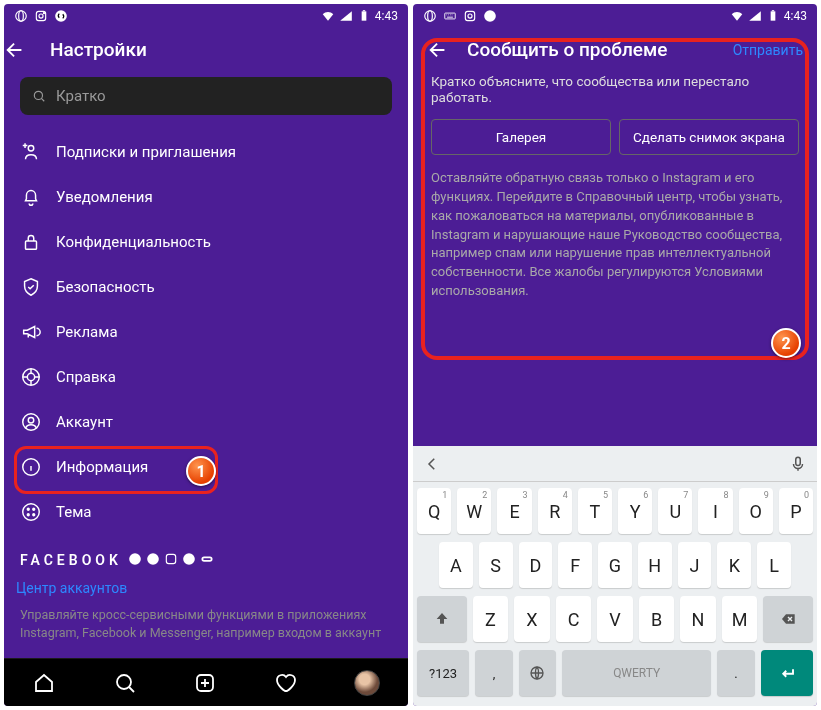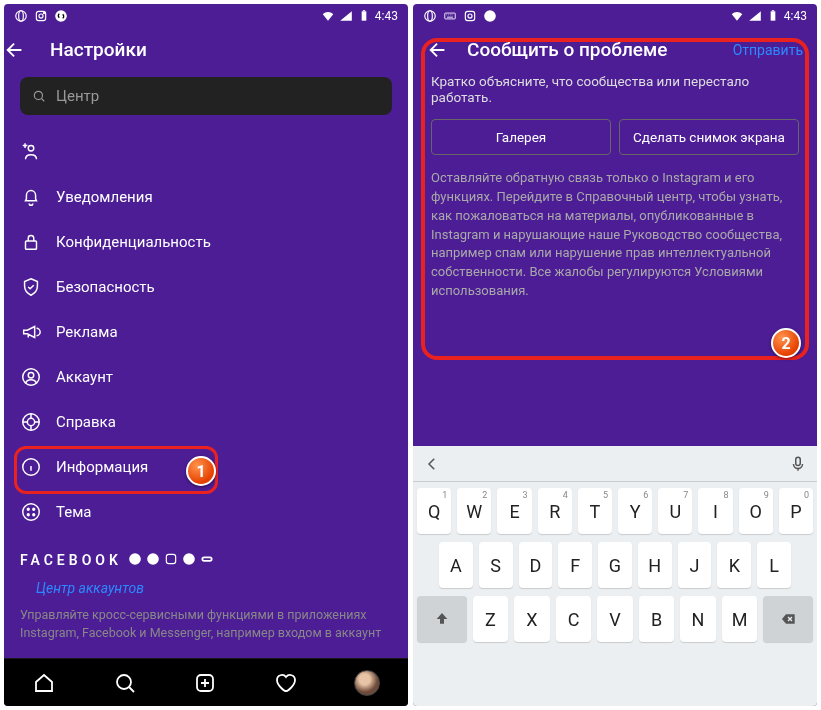--- a/index.html
+++ b/index.html
@@ -69,21 +69,21 @@
     color: #fff;
     font-size: 14px;
     letter-spacing: 4px;
     font-weight: 600;
     display: flex;
     align-items: flex-start;
     gap: 6px;
   }
   .fb-icons { display: inline-flex; gap: 4px; letter-spacing: 0; }
   .fb-icons span { width: 14px; height: 14px; display: inline-block; }
-  .link-text { color: #2d88ff; font-size: 14px; padding: 6px 32px; font-style: italic; }
+  .link-text { color: #2d88ff; font-size: 14px; padding: 6px 12px; }
   .desc-text { color: #888; font-size: 12.5px; padding: 4px 16px 0; line-height: 1.4; }
   .bottomnav {
     position: absolute;
     bottom: 0; left: 0; right: 0;
     height: 48px;
     display: flex;
     align-items: center;
     justify-content: space-around;
     background: #000;
     border-top: 1px solid #1a1a1a;
@@ -201,29 +201,30 @@
         <path d="M19 12H5M11 5l-7 7 7 7"></path>
       </svg>
     <div class="header-title">Настройки</div>
   </div>
 
   <div class="search-box">
     <svg class="ico" viewBox="0 0 24 24" fill="none" stroke="#999" stroke-width="2">
         <circle cx="11" cy="11" r="7"></circle>
         <path d="M21 21l-5-5"></path>
       </svg>
-    <span>Центр</span>
+    <span>Кратко</span>
   </div>
 
   <div class="menu-list">
     <div class="menu-item">
       <svg class="mi-icon" viewBox="0 0 24 24" fill="none" stroke="#fff" stroke-width="1.6">
           <circle cx="12" cy="8" r="3"></circle>
           <path d="M6 20c0-3 2.5-5 6-5s6 2 6 5M3 5h5M5.5 2.5v5"></path>
         </svg>
+      <span>Подписки и приглашения</span>
     </div>
     <div class="menu-item">
       <svg class="mi-icon" viewBox="0 0 24 24" fill="none" stroke="#fff" stroke-width="1.6">
           <path d="M18 16H6l1-2V10a5 5 0 0110 0v4zM10 19a2 2 0 004 0"></path>
         </svg>
       <span>Уведомления</span>
     </div>
     <div class="menu-item">
       <svg class="mi-icon" viewBox="0 0 24 24" fill="none" stroke="#fff" stroke-width="1.6">
           <rect x="6" y="11" width="12" height="9" rx="1"></rect>
@@ -240,32 +241,32 @@
     </div>
     <div class="menu-item">
       <svg class="mi-icon" viewBox="0 0 24 24" fill="none" stroke="#fff" stroke-width="1.6">
           <path d="M4 10v4h4l8 4V6l-8 4zM18 8a4 4 0 010 8M9 14v4"></path>
         </svg>
       <span>Реклама</span>
     </div>
     <div class="menu-item">
       <svg class="mi-icon" viewBox="0 0 24 24" fill="none" stroke="#fff" stroke-width="1.6">
           <circle cx="12" cy="12" r="9"></circle>
+          <circle cx="12" cy="12" r="4"></circle>
+          <path d="M12 3v5M12 16v5M3 12h5M16 12h5"></path>
+        </svg>
+      <span>Справка</span>
+    </div>
+    <div class="menu-item">
+      <svg class="mi-icon" viewBox="0 0 24 24" fill="none" stroke="#fff" stroke-width="1.6">
+          <circle cx="12" cy="12" r="9"></circle>
           <circle cx="12" cy="10" r="3"></circle>
           <path d="M6 19c1-3 4-4 6-4s5 1 6 4"></path>
         </svg>
       <span>Аккаунт</span>
-    </div>
-    <div class="menu-item">
-      <svg class="mi-icon" viewBox="0 0 24 24" fill="none" stroke="#fff" stroke-width="1.6">
-          <circle cx="12" cy="12" r="9"></circle>
-          <circle cx="12" cy="12" r="4"></circle>
-          <path d="M12 3v5M12 16v5M3 12h5M16 12h5"></path>
-        </svg>
-      <span>Справка</span>
     </div>
     <div class="menu-item">
       <svg class="mi-icon" viewBox="0 0 24 24" fill="none" stroke="#fff" stroke-width="1.6">
           <circle cx="12" cy="12" r="9"></circle>
           <path d="M12 8h0M12 11v5"></path>
         </svg>
       <span>Информация</span>
     </div>
     <div class="menu-item">
       <svg class="mi-icon" viewBox="0 0 24 24" fill="none" stroke="#fff" stroke-width="1.6">
@@ -455,15 +456,32 @@
         <div class="key">B</div>
         <div class="key">N</div>
         <div class="key">M</div>
         <div class="key fn wide">
             <svg width="20" height="16" viewBox="0 0 24 24" fill="#555">
               <path d="M22 5H9l-6 7 6 7h13V5z"></path>
               <path d="M12 9l6 6M18 9l-6 6" stroke="#eceff1" stroke-width="2"></path>
             </svg>
           </div>
       </div>
+      <div class="kb-row">
+        <div class="key fn wide">?123</div>
+        <div class="key fn">,</div>
+        <div class="key fn">
+            <svg width="16" height="16" viewBox="0 0 24 24" fill="none" stroke="#555" stroke-width="2">
+              <circle cx="12" cy="12" r="9"></circle>
+              <path d="M3 12h18M12 3c3 3 3 15 0 18M12 3c-3 3-3 15 0 18"></path>
+            </svg>
+          </div>
+        <div class="key space">QWERTY</div>
+        <div class="key fn">.</div>
+        <div class="key enter wide">
+            <svg width="18" height="18" viewBox="0 0 24 24" fill="none" stroke="#fff" stroke-width="2.5">
+              <path d="M20 7v6H7M11 9l-4 4 4 4"></path>
+            </svg>
+          </div>
+      </div>
     </div>
   </div>
 </div>
 
 </body></html>

